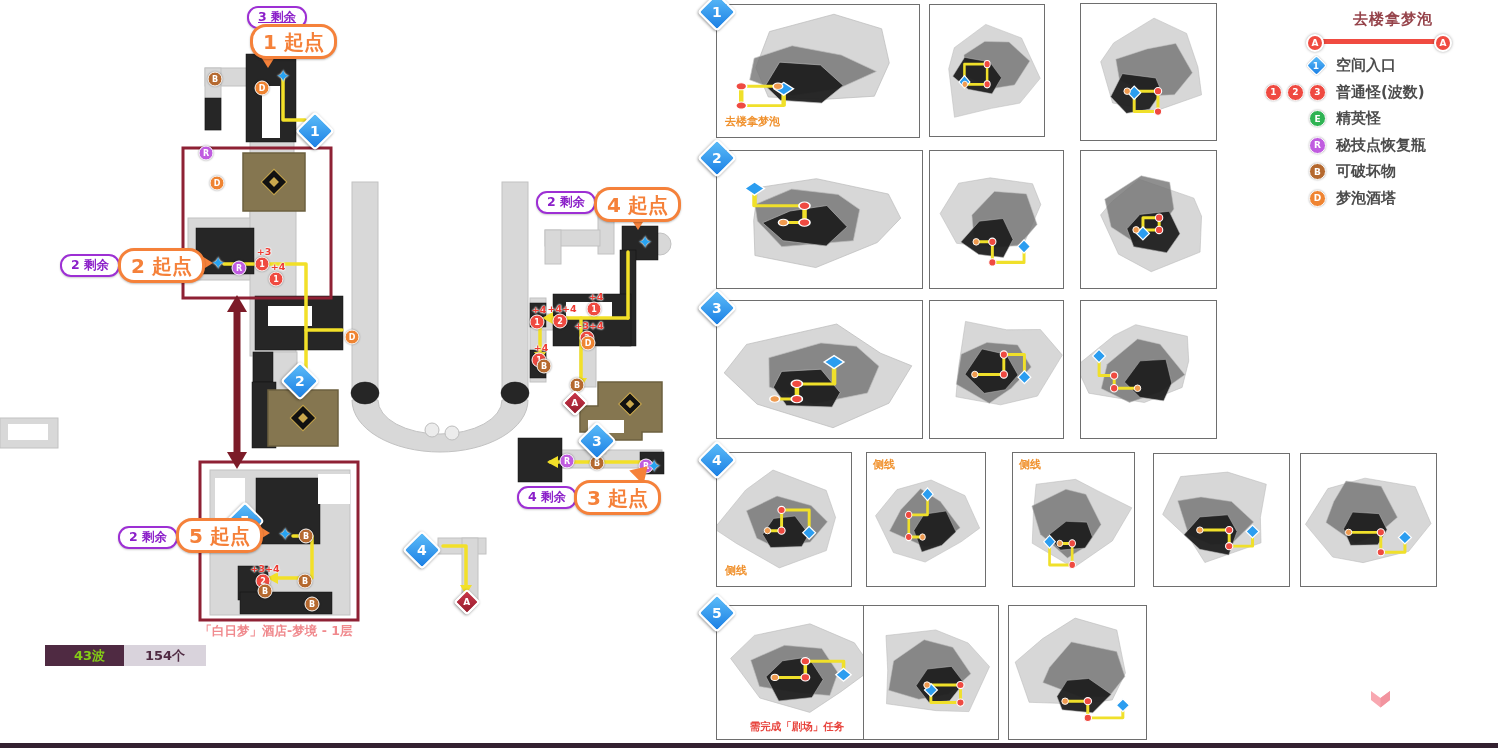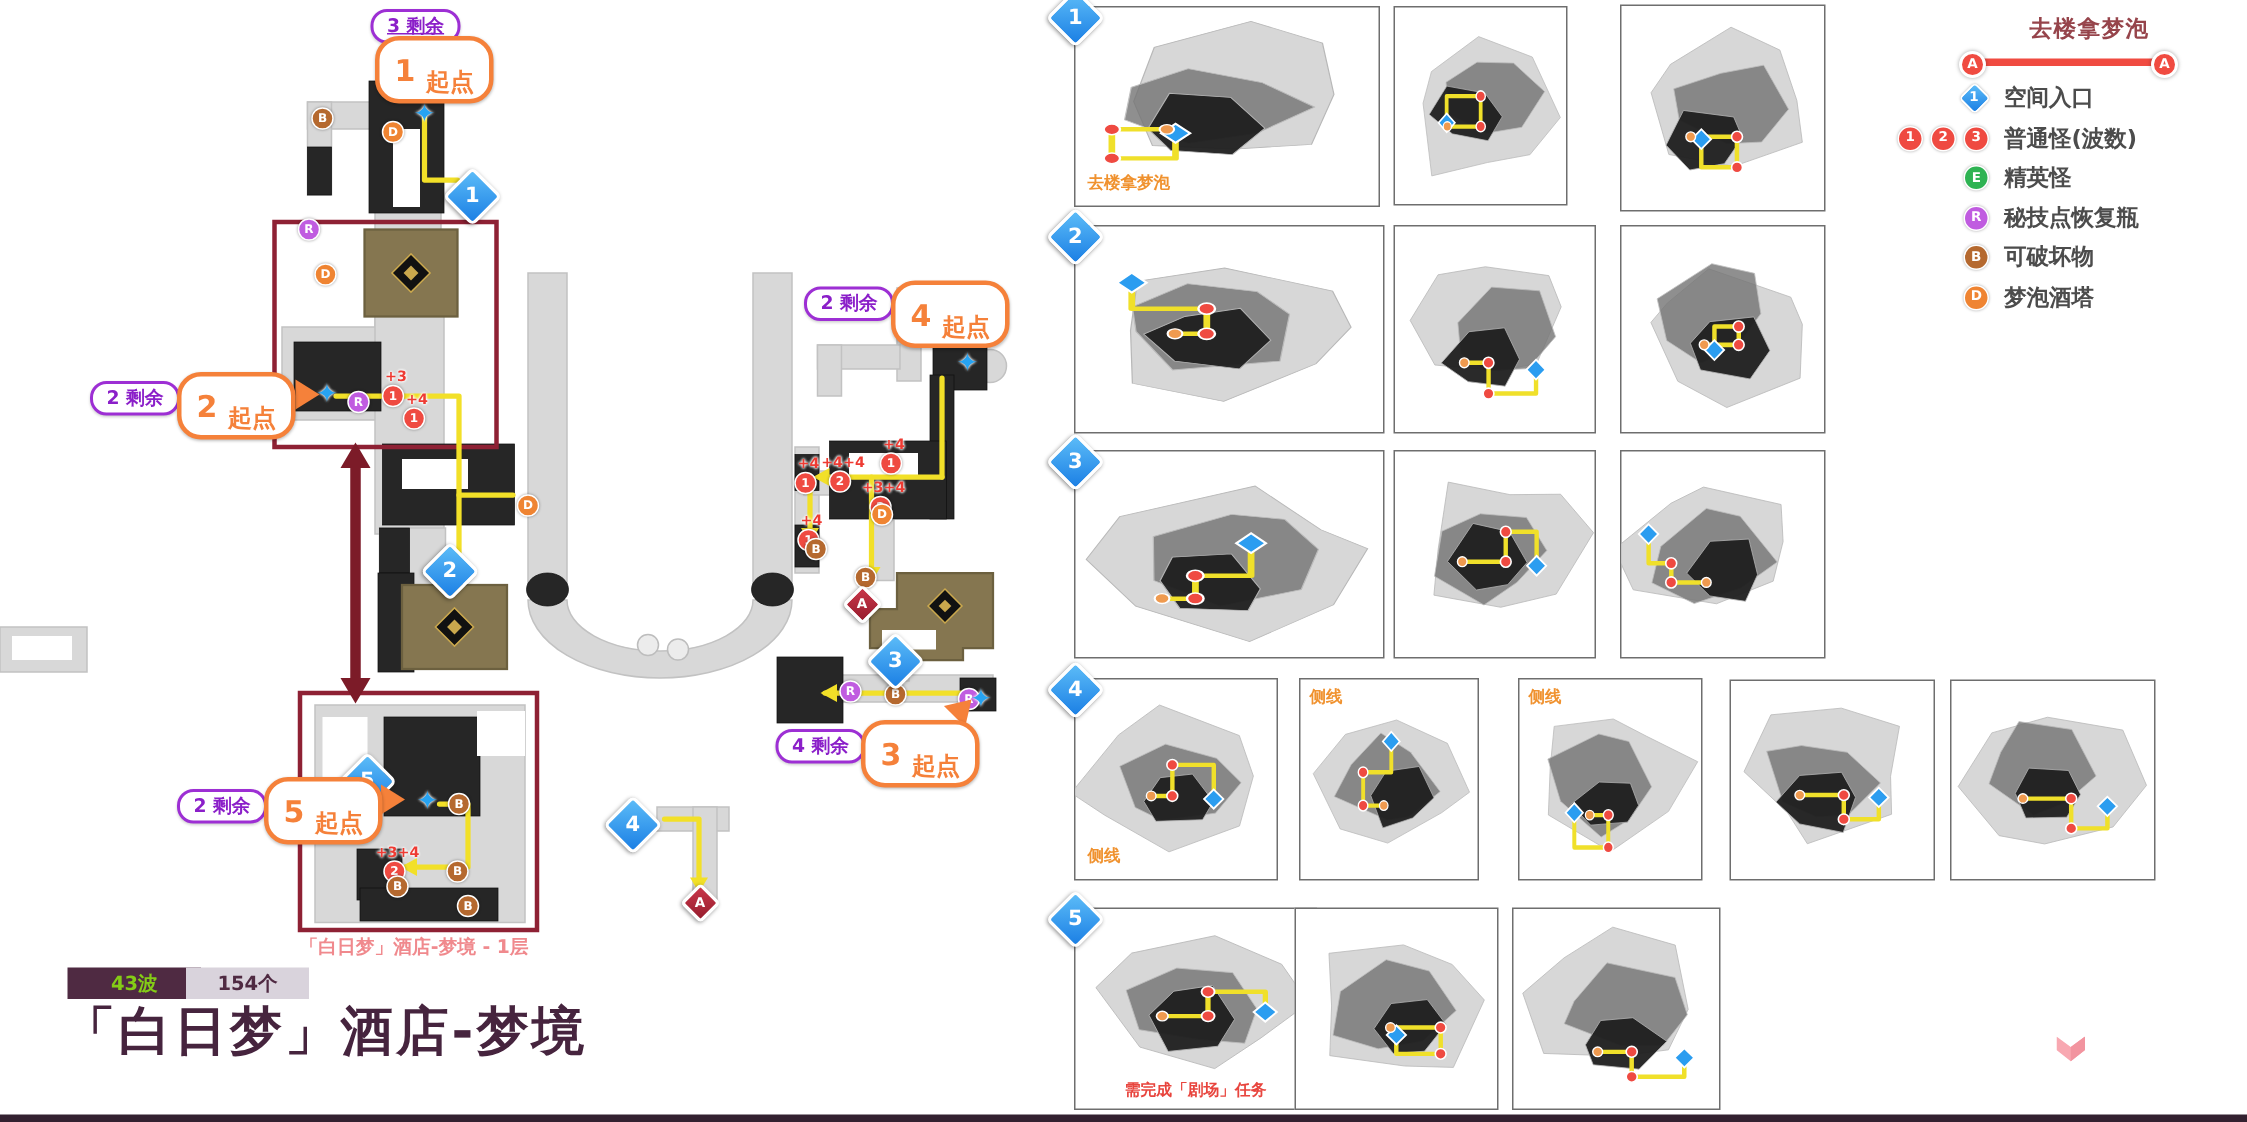--- a/index.html
+++ b/index.html
@@ -36,21 +36,21 @@
         font-size:9.5px;font-weight:bold;white-space:nowrap;
         text-shadow:0 0 2px #fff,0 0 2px #fff,0 0 2px #fff;}
 
   
   .pill{position:absolute;z-index:8;background:#fff;border:2.5px solid #9d2fd4;border-radius:11px;
         color:#8b1fc9;font-size:12.5px;font-weight:bold;padding:1px 9px;white-space:nowrap;
         box-shadow:0 1px 2px rgba(0,0,0,.2);}
   .bub{position:absolute;z-index:9;background:#fff;border:3px solid #f5813a;border-radius:16px;
        color:#f5813a;font-weight:bold;padding:0 10px;white-space:nowrap;
        display:flex;align-items:center;gap:7px;box-shadow:0 1px 2px rgba(0,0,0,.25);}
-  .bub .num{font-size:20px;} .bub .txt{font-size:16px;padding-top:18px;}
+  .bub .num{font-size:20px;} .bub .txt{font-size:20px;padding-top:2px;}
   .arr{position:absolute;z-index:8;width:0;height:0;}
   .arr.down{border-left:10px solid transparent;border-right:10px solid transparent;border-top:16px solid #f5813a;}
   .arr.right{border-top:10px solid transparent;border-bottom:10px solid transparent;border-left:16px solid #f5813a;}
   .arr.up-right{border-top:10px solid transparent;border-bottom:10px solid transparent;border-left:16px solid #f5813a;
                 transform:rotate(-45deg);}
 
   
   #map-caption{position:absolute;left:186px;top:623px;width:180px;text-align:center;z-index:4;
                color:#f0898d;font-size:12.5px;font-weight:bold;}
   .stat{position:absolute;top:645px;height:21px;display:flex;align-items:center;justify-content:center;
@@ -313,21 +313,20 @@
       <div class="bub" style="left: 176px; top: 518px;">
         <span class="num">5</span>
         <span class="txt">起点</span>
       </div>
       <div class="arr right" style="left: 254px; top: 523px;"></div>
     </div>
 
   <div id="map-caption">「白日梦」酒店-梦境 - 1层</div>
   <div class="stat" id="stat-wave">43波</div>
   <div class="stat" id="stat-count">154个</div>
-  <div id="page-title">「白日梦」酒店-梦境</div>
   <div id="bottom-bar"></div>
 
   <div id="thumbs">
       <div class="thumb abs" style="left: 716px; top: 4px; width: 204px; height: 134px;">
         <svg viewBox="0 0 100 100" preserveAspectRatio="none">
           <polygon points="85.3,43.9 77.9,69.1 52.4,71.5 25.4,69.7 19.2,47.5 26.0,20.1 57.9,7.0 81.5,18.0" fill="#d5d5d5" opacity="0.95" stroke="#b5b5b5" stroke-width="0.4"></polygon>
           <polygon points="78.9,50.3 59.9,63.5 37.2,68.6 16.2,56.7 18.4,40.3 37.2,30.9 61.5,37.9" fill="#747474" opacity="0.8" stroke="#b5b5b5" stroke-width="0.4"></polygon>
           <polygon points="62.5,61.0 51.8,74.3 31.4,72.2 23.9,61.2 31.0,43.3 51.2,45.4" fill="#1f1f1f" opacity="0.95" stroke="#b5b5b5" stroke-width="0.4"></polygon>
           <polyline points="30.2,61.5 12.0,61.5 12.0,76.2 33.0,76.2 33.0,63.5" fill="none" stroke="#f0e02a" stroke-width="2.2" stroke-linejoin="round" stroke-linecap="round"></polyline>
           <rect x="-3.4" y="-3.4" width="6.8" height="6.8" transform="translate(33.02328834682703,63.52998480759561) rotate(45)" fill="#2b9df0" stroke="#fff" stroke-width="0.9"></rect>

